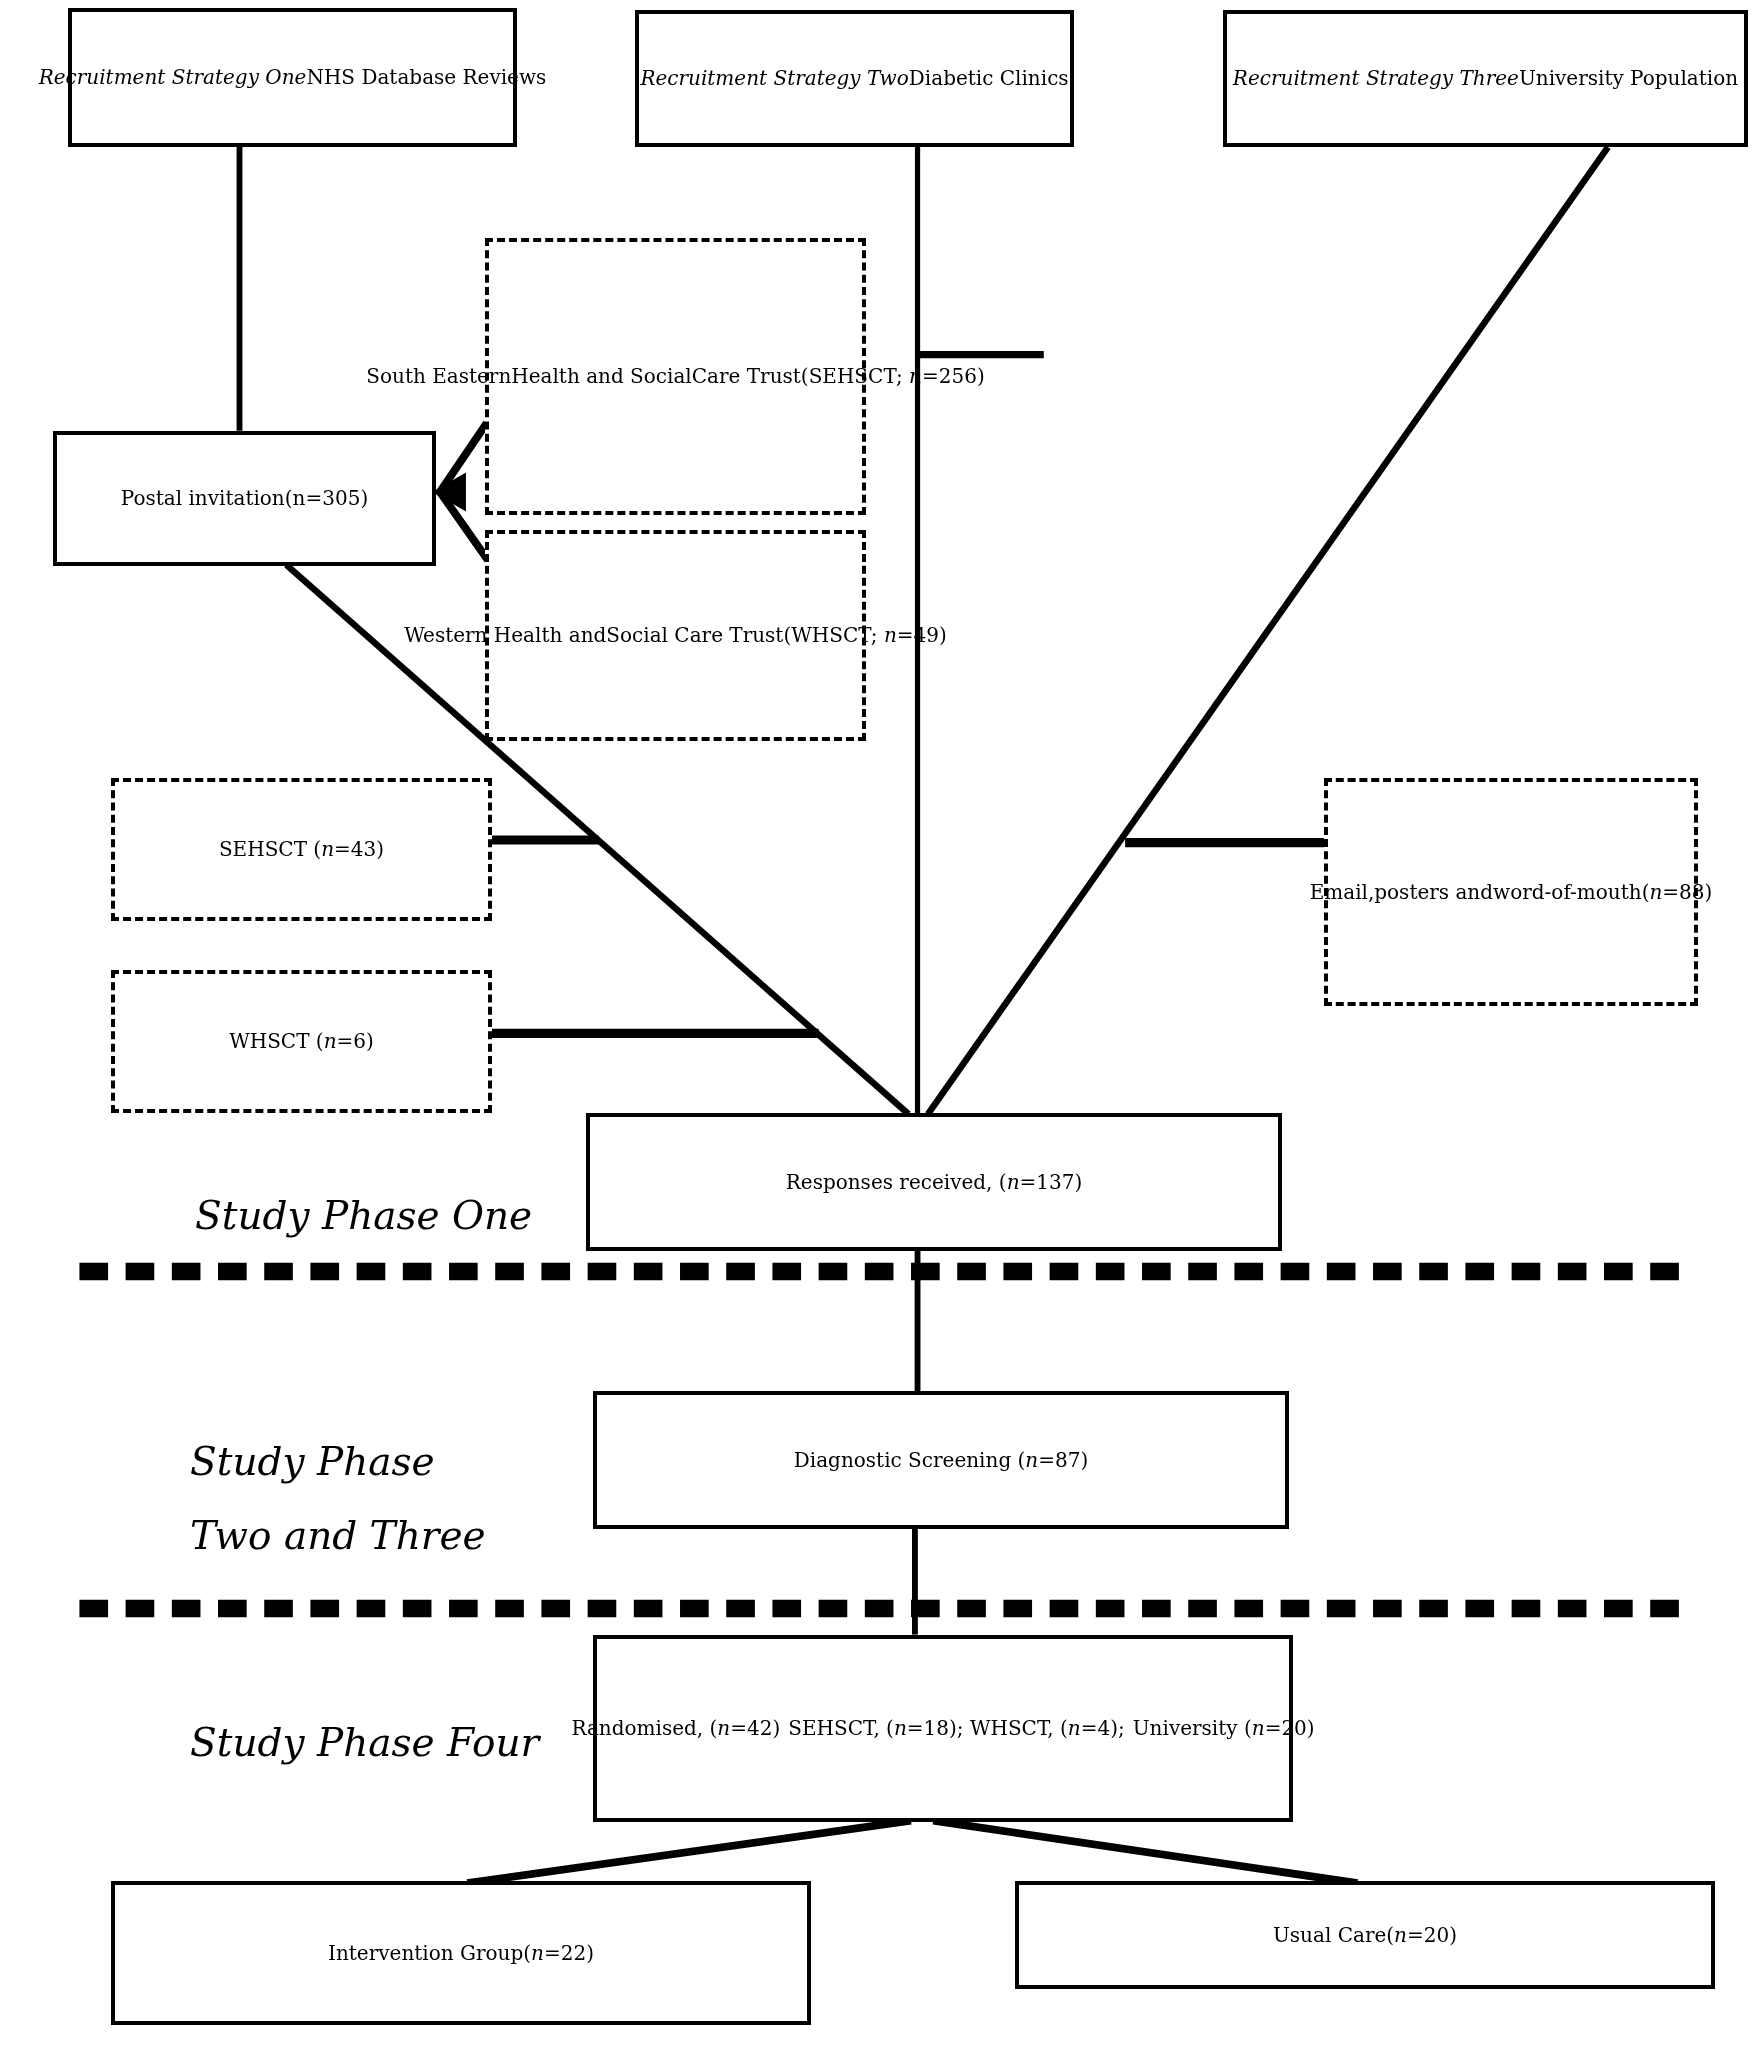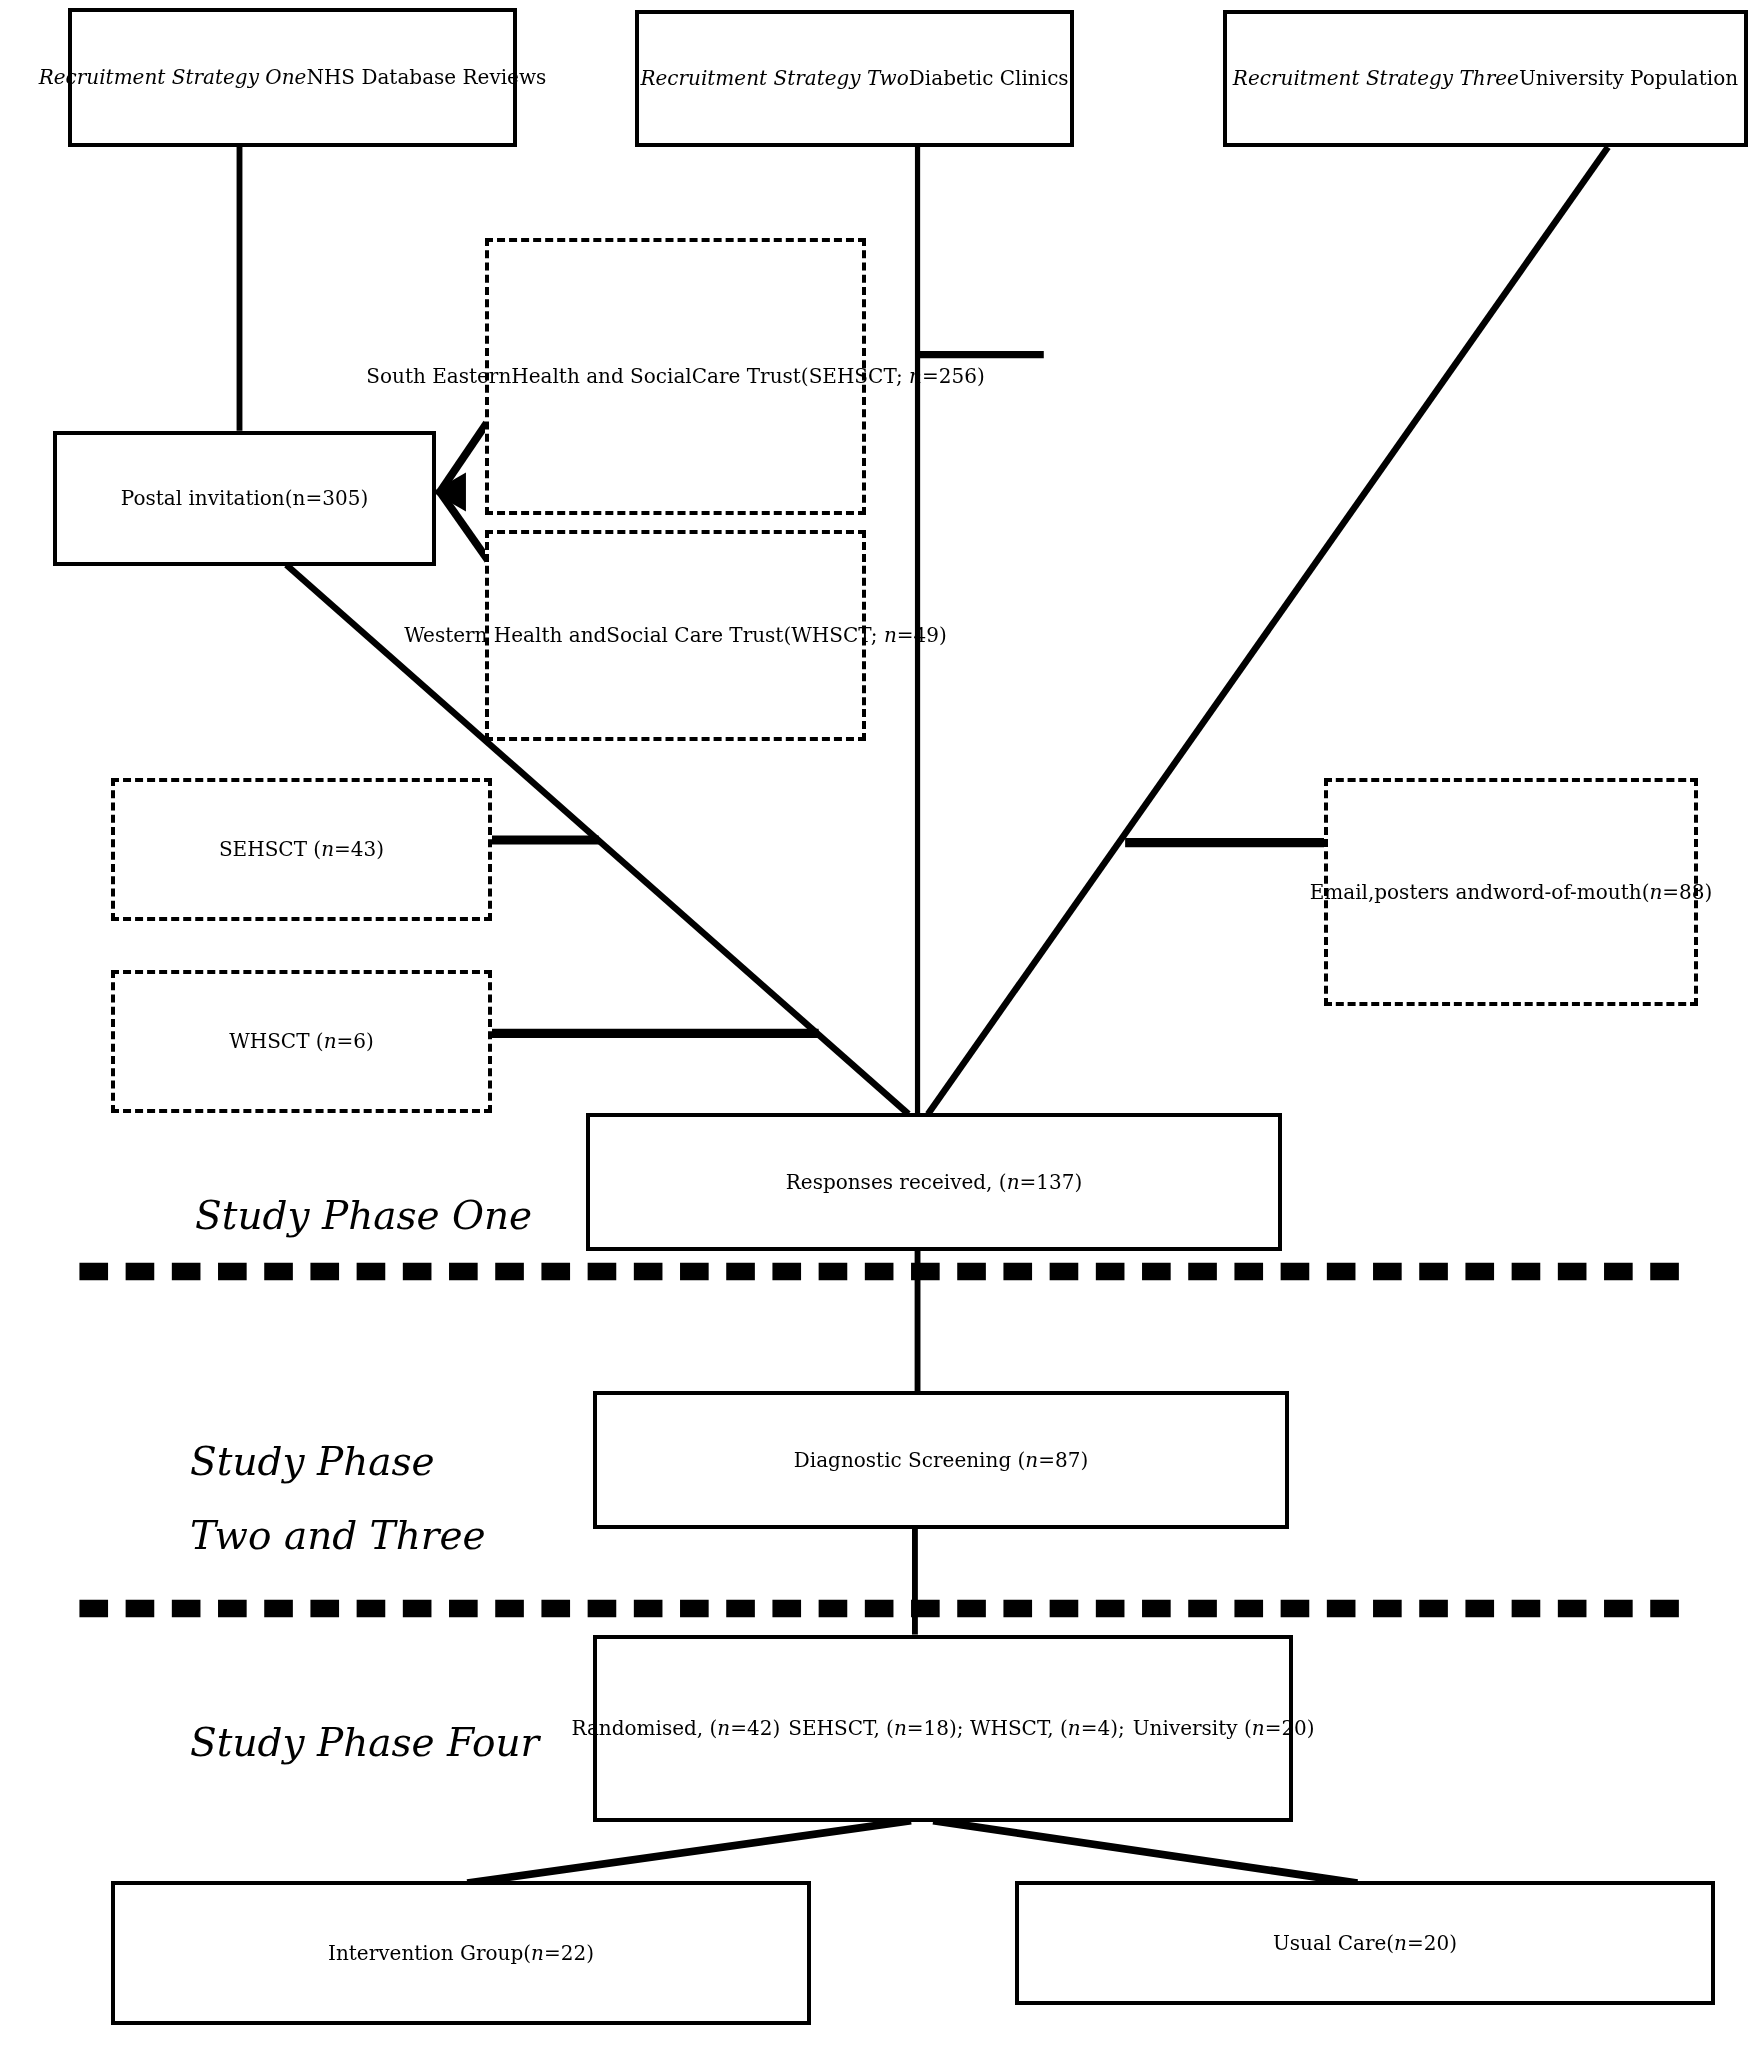--- a/index.html
+++ b/index.html
@@ -125,19 +125,19 @@
   <div class="bx lh19" style="left:593px;top:1635px;width:700px;height:187px;">
     <div class="line"><span>Randomised, (</span><span class="nvar">n</span><span>=42)</span></div>
     <div class="line"><span>SEHSCT, (</span><span class="nvar">n</span><span>=18); WHSCT, (</span><span class="nvar">n</span><span>=4);</span></div>
     <div class="line"><span>University (</span><span class="nvar">n</span><span>=20)</span></div>
   </div>
 
   <div class="bx" style="left:111px;top:1881px;width:700px;height:144px;">
     <div class="line"><span>Intervention Group</span></div>
     <div class="line"><span>(</span><span class="nvar">n</span><span>=22)</span></div>
   </div>
-  <div class="bx" style="left:1015px;top:1881px;width:700px;height:124px;text-align:right;">
+  <div class="bx" style="left:1015px;top:1881px;width:700px;height:108px;text-align:right;">
     <div class="line"><span>Usual Care</span></div>
     <div class="line"><span>(</span><span class="nvar">n</span><span>=20)</span></div>
   </div>
 
 </div>
 
 
 </body></html>

